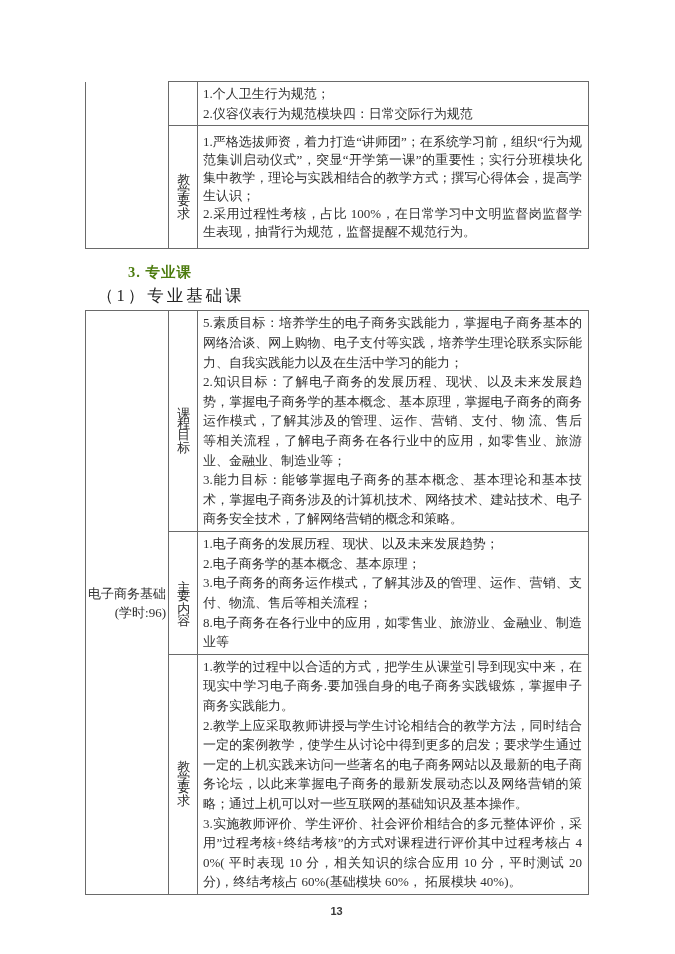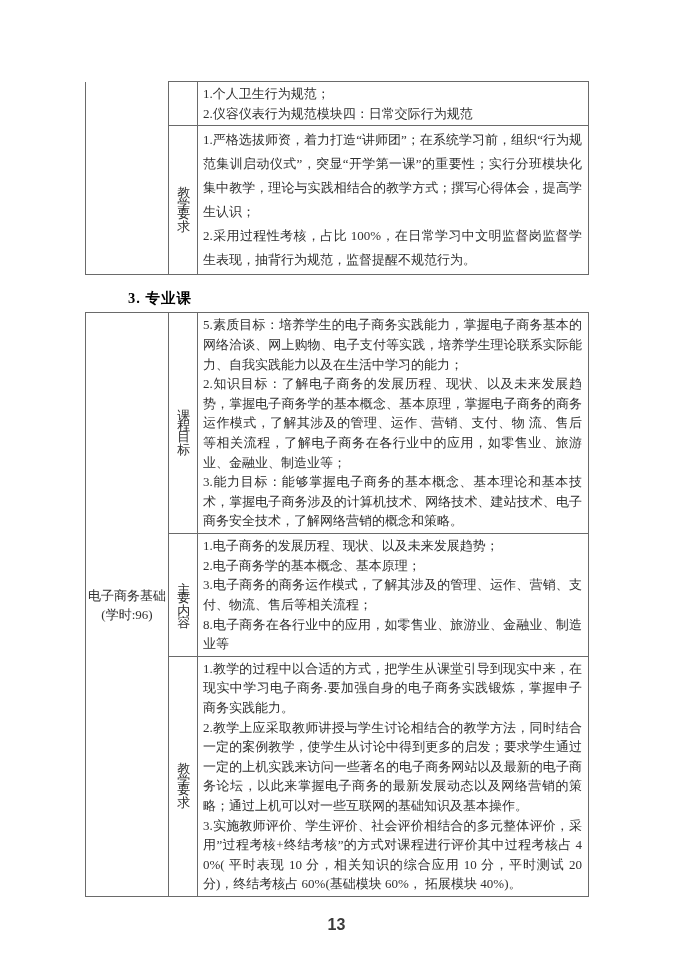--- a/index.html
+++ b/index.html
@@ -31,53 +31,53 @@
     writing-mode:vertical-rl;
     text-orientation:upright;
     letter-spacing:11px;
     font-size:13px;
     line-height:1.1;
   }
 
   
   .tbl-top { margin-top:81px; }
   .tbl-top .content-cell { line-height:19.6px; }
-  .tbl-top tr.r2 .content-cell { line-height:24px; }
+  .tbl-top tr.r2 .content-cell { line-height:18px; }
   .tbl-top tr.r1 { height:40px; }
   .tbl-top tr.r2 { height:123px; }
   .no-top-border { border-top:none; }
 
   
   .h1 {
     margin-top:14px; padding-left:43px;
-    font-size:14.5px; font-weight:bold; color:#000000;
+    font-size:14.5px; font-weight:bold; color:#4d7c0f;
     line-height:19px; letter-spacing:1px;
   }
   .h2 {
     margin-top:3px; padding-left:12px;
     font-size:16.5px; color:#262626;
     line-height:21px; letter-spacing:3px;
   }
 
   
   .tbl-main { margin-top:4px; }
   .tbl-main .content-cell { line-height:19.6px; }
   .tbl-main tr.mr1 { height:221px; }
   .tbl-main tr.mr2 { height:115px; }
   .tbl-main tr.mr3 { height:234px; }
   .course-cell {
-    text-align:center; vertical-align:middle;
+    text-align:right; vertical-align:middle;
     font-size:13px; line-height:19px; padding:2px;margin-top:44px;
   }
 
   .page-number {
-    margin-top:19px;
+    margin-top:10px;
     width:503px;
     text-align:center;
-    font-size:16px;
+    font-size:11px;
     font-weight:bold;
     color:#3a3a3a;
     font-family:"Liberation Sans","DejaVu Sans",sans-serif;
   }
 </style>
 </head>
 <body>
 
 <div class="page">
   <div class="doc">
@@ -99,20 +99,21 @@
           <td class="label-cell">
             <span class="vlabel">教学要求</span>
           </td>
           <td class="content-cell">1.严格选拔师资，着力打造“讲师团”；在系统学习前，组织“行为规范集训启动仪式”，突显“开学第一课”的重要性；实行分班模块化集中教学，理论与实践相结合的教学方式；撰写心得体会，提高学生认识；
 2.采用过程性考核，占比 100%，在日常学习中文明监督岗监督学生表现，抽背行为规范，监督提醒不规范行为。</td>
         </tr>
       </tbody>
     </table>
 
     <div class="h1">3. 专业课</div>
+    <div class="h2">（1）专业基础课</div>
 
     <table class="tbl-main">
       <colgroup>
           <col style="width:83px">
           <col style="width:29px">
           <col style="width:391px">
         </colgroup>
       <tbody>
         <tr class="mr1">
           <td class="course-cell" rowspan="3">

